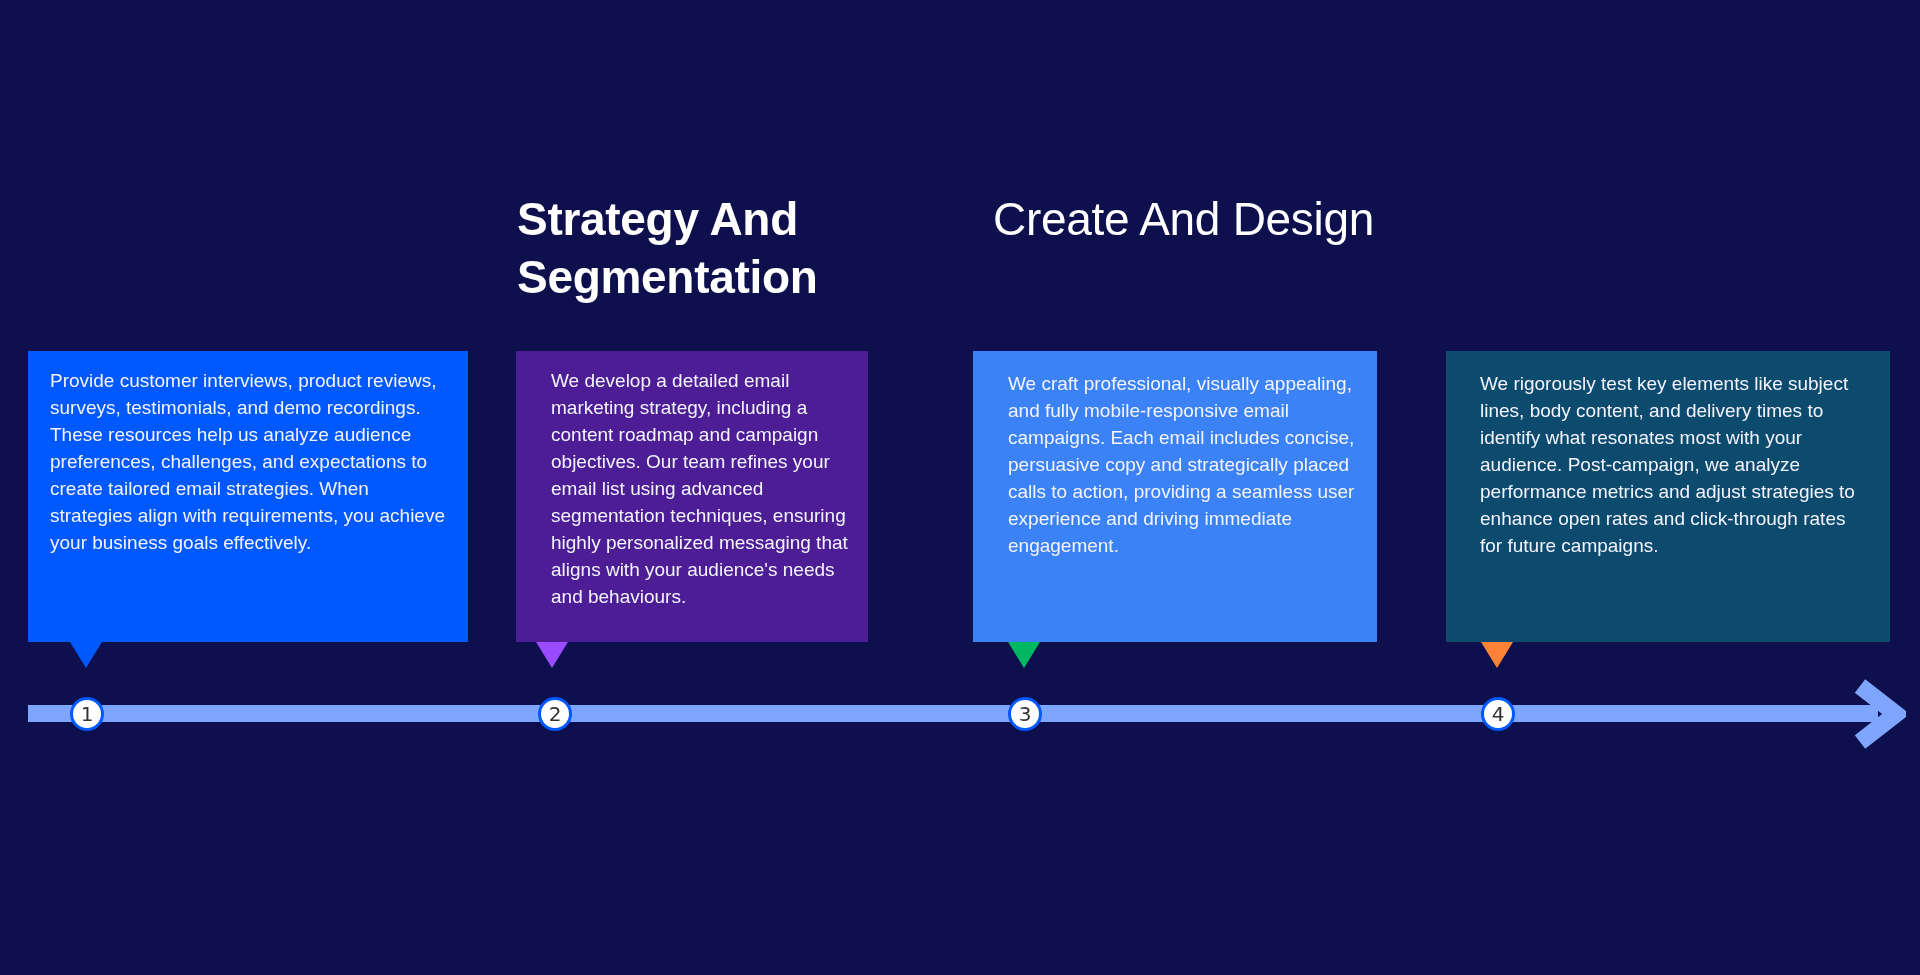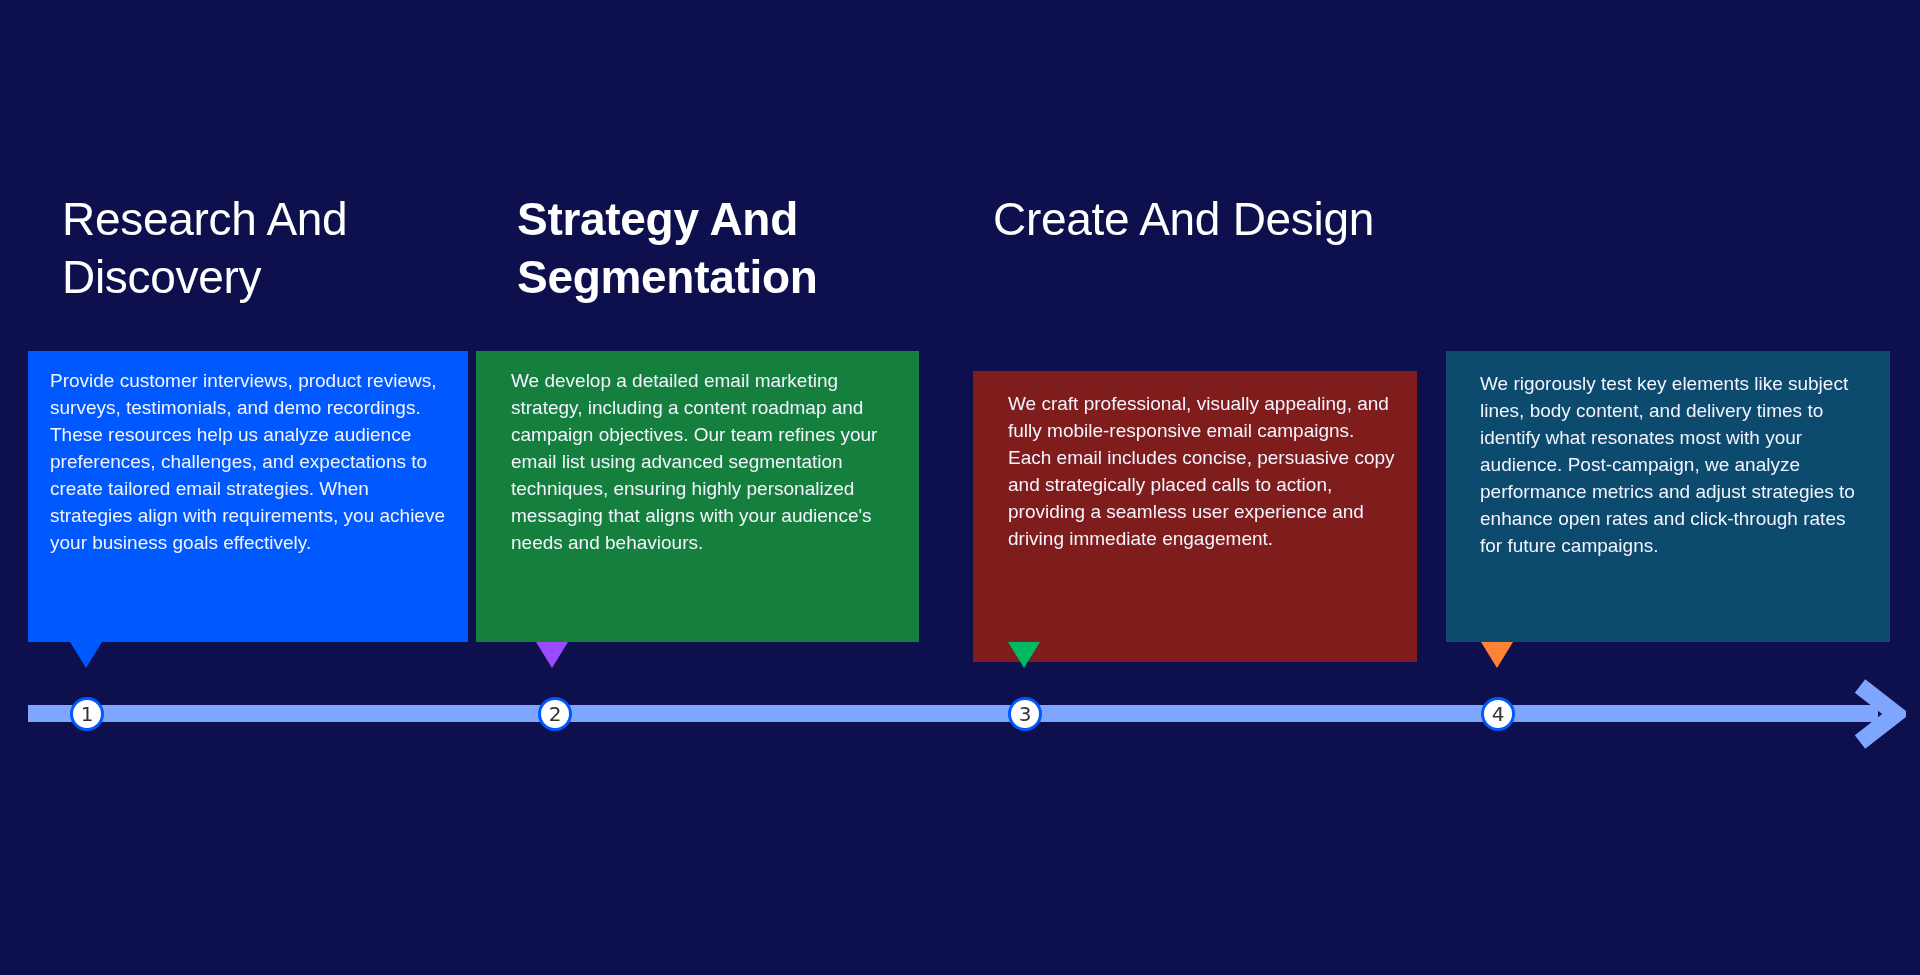--- a/index.html
+++ b/index.html
@@ -81,37 +81,35 @@
       line-height: 28px;
       text-align: center;
       font-family: "DejaVu Sans", sans-serif;
     }
   </style>
 </head>
 <body>
 
 <div class="stage">
 
-  <h2 class="heading" style="left:62px;">Research And
-Discovery</h2>
   <h2 class="heading" style="left:517px;font-weight:bold;">Strategy And
 Segmentation</h2>
   <h2 class="heading" style="left:993px;">Create And Design</h2>
 
   <div class="card" style="left:28px;width:440px;background:#0058ff;">
     <p class="card-text" style="top:16px;">Provide customer interviews, product reviews, surveys, testimonials, and demo recordings. These resources help us analyze audience preferences, challenges, and expectations to create tailored email strategies. When strategies align with requirements, you achieve your business goals effectively.</p>
   </div>
   <div class="pointer" style="left:70px;border-top-color:#0058ff;"></div>
 
-  <div class="card" style="left:476px;width:443px;background:#15803d;">
+  <div class="card" style="left:516px;width:352px;background:#4c1d95;">
     <p class="card-text" style="top:16px;left:35px;">We develop a detailed email marketing strategy, including a content roadmap and campaign objectives. Our team refines your email list using advanced segmentation techniques, ensuring highly personalized messaging that aligns with your audience's needs and behaviours.</p>
   </div>
   <div class="pointer" style="left:536px;border-top-color:#9a4bff;"></div>
 
-  <div class="card" style="left:973px;width:444px;background:#7f1d1d;margin-top:20px;">
+  <div class="card" style="left:973px;width:404px;background:#3b82f6;">
     <p class="card-text" style="top:19px;left:35px;">We craft professional, visually appealing, and fully mobile-responsive email campaigns. Each email includes concise, persuasive copy and strategically placed calls to action, providing a seamless user experience and driving immediate engagement.</p>
   </div>
   <div class="pointer" style="left:1008px;border-top-color:#00b862;"></div>
 
   <div class="card" style="left:1446px;width:444px;background:#0c4a6e;">
     <p class="card-text" style="top:19px;left:34px;">We rigorously test key elements like subject lines, body content, and delivery times to identify what resonates most with your audience. Post-campaign, we analyze performance metrics and adjust strategies to enhance open rates and click-through rates for future campaigns.</p>
   </div>
   <div class="pointer" style="left:1481px;border-top-color:#ff8336;"></div>
 
   <div class="timeline-bar"></div>

